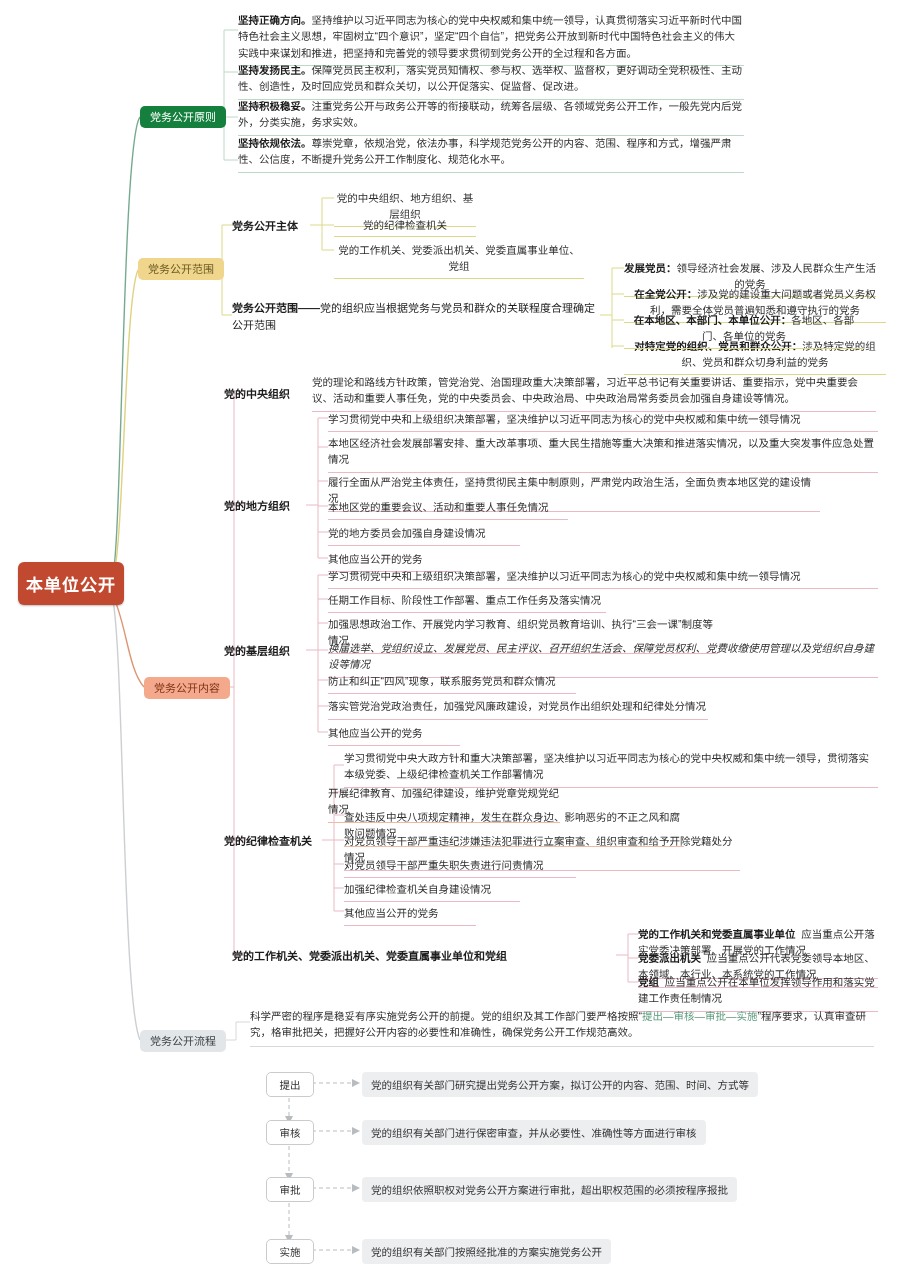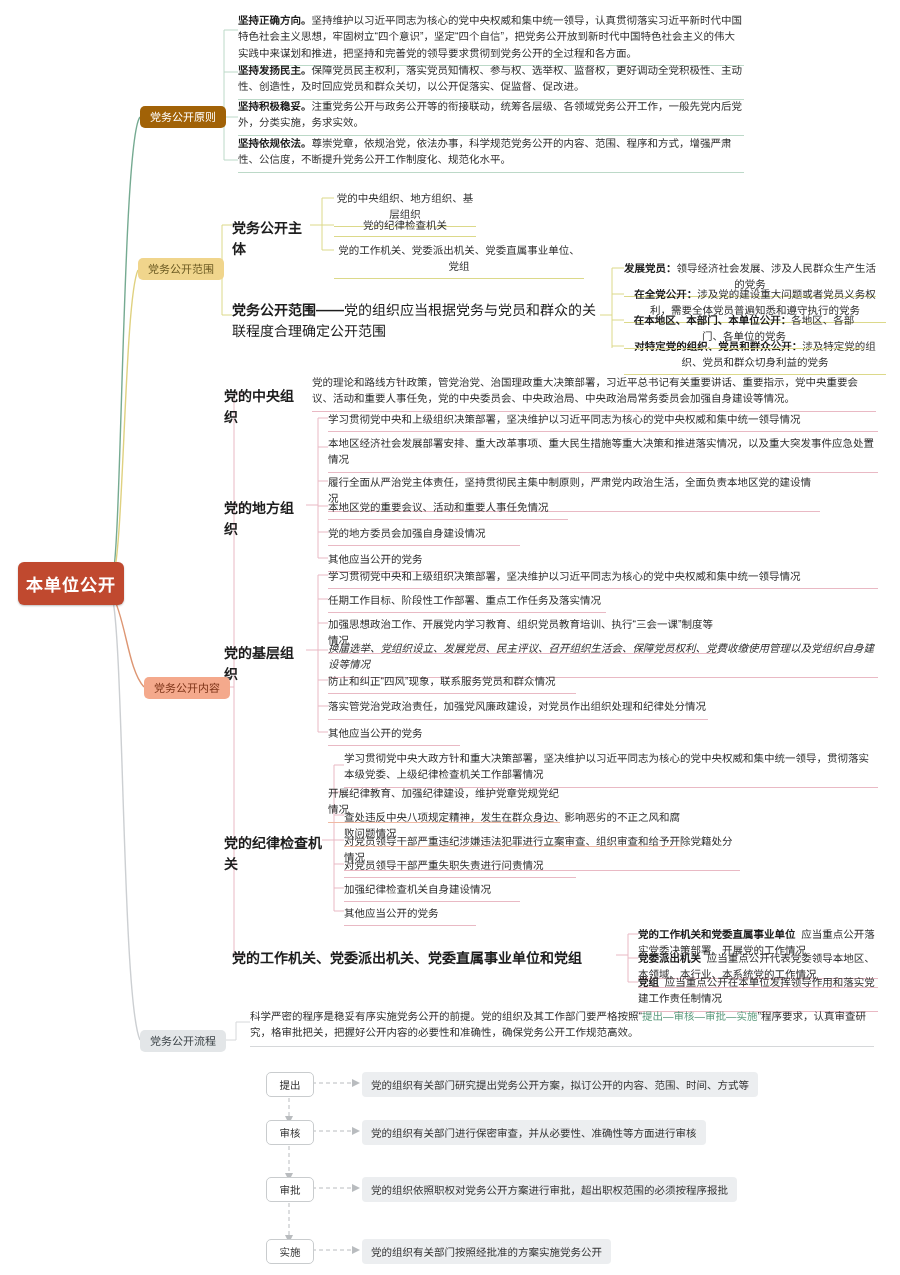--- a/index.html
+++ b/index.html
@@ -43,21 +43,21 @@
   
   .branch{
     position:absolute;
     padding:5px 10px;
     font-size:11px;
     border-radius:5px;
     white-space:nowrap;
     z-index:5;
     line-height:1.1;
   }
-  .branch.green{ background:#a16207; color:#ffffff;text-align:right; }
+  .branch.green{ background:#15803d; color:#ffffff;text-align:right; }
   .branch.yellow{ background:#f0d58c; color:#6b5a22; }
   .branch.salmon{ background:#f4a98c; color:#7d3418; }
   .branch.grey{ background:#e3e6e8; color:#3d4448; }
 
   
   .tbox{
     position:absolute;
     font-size:10.5px;
     line-height:1.55;
     color:#2f2f2f;
@@ -66,21 +66,21 @@
   .tbox b{ font-weight:bold; color:#1d1d1d; }
 
   .ul-green  { border-bottom:1px solid #bcd9c8; }
   .ul-yellow { border-bottom:1px solid #dcd98a;text-align:center; }
   .ul-pink   { border-bottom:1px solid #e9b9c4; }
   .ul-salmon { border-bottom:1px solid #f0b9a3; }
   .ul-grey   { border-bottom:1px solid #d6d8da; }
 
   .lbl{
     position:absolute;
-    font-size:14px;
+    font-size:11px;
     font-weight:bold;
     color:#1d1d1d;
     line-height:1.5;
     box-sizing:border-box;
   }
 
   
   .flow-step{
     position:absolute;
     width:46px;

